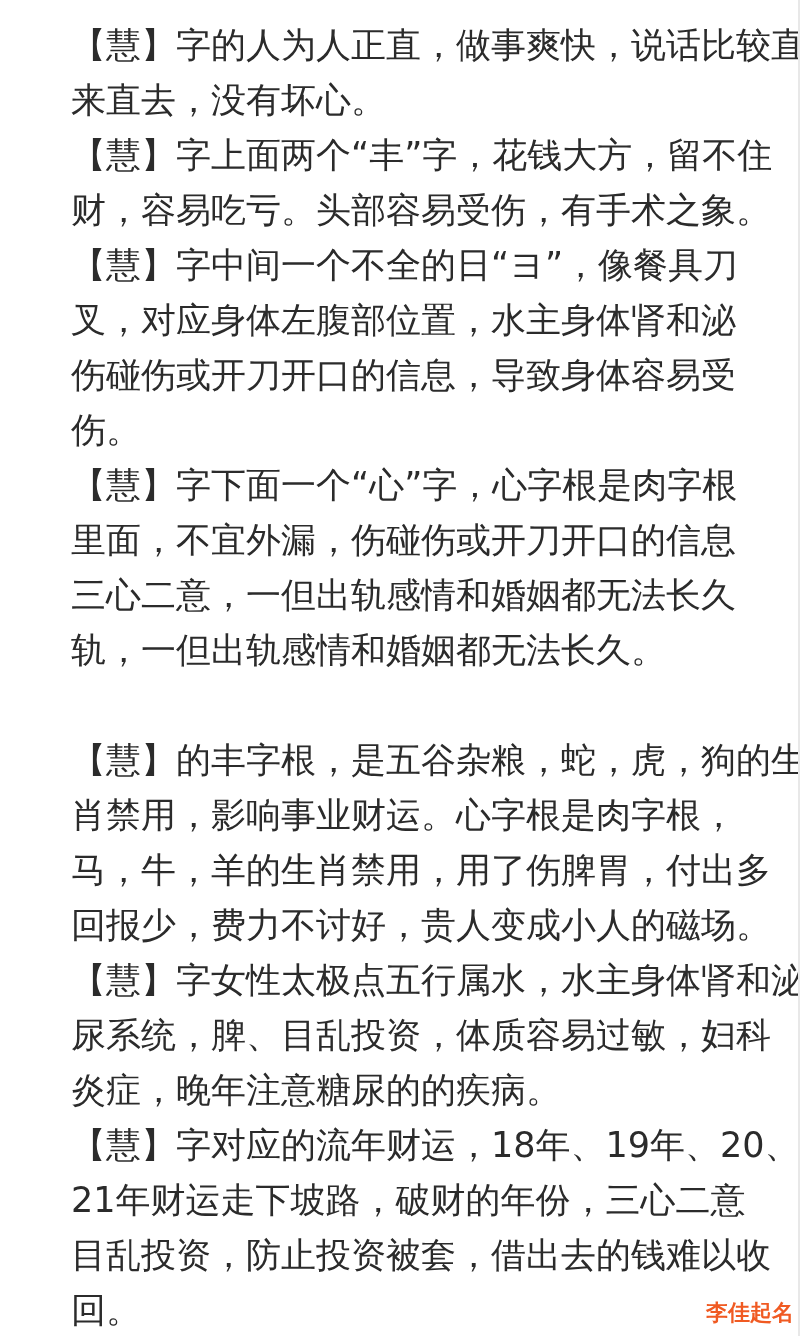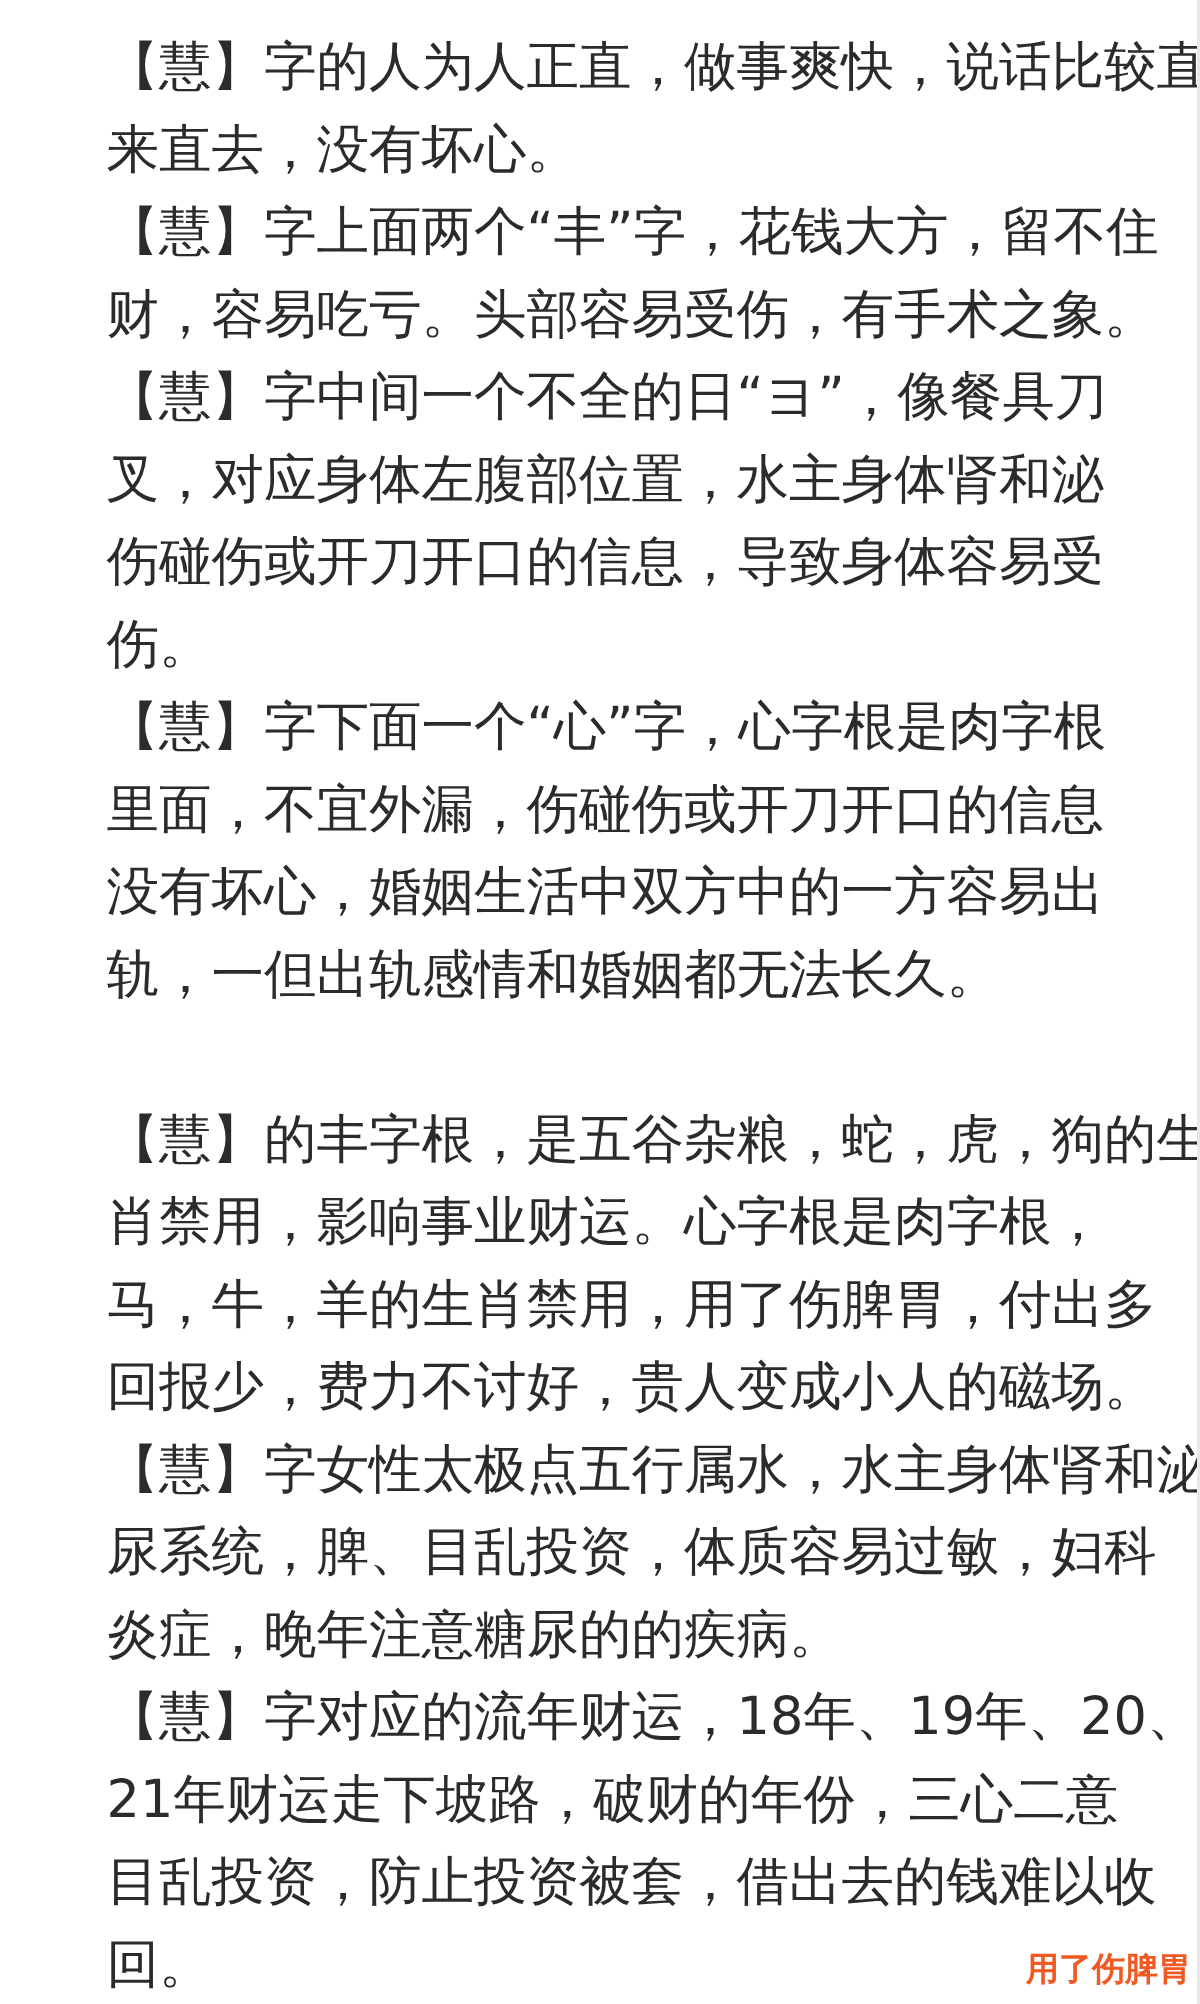--- a/index.html
+++ b/index.html
@@ -56,29 +56,29 @@
   <div class="line" style="top:18px">【慧】字的人为人正直，做事爽快，说话比较直</div>
   <div class="line" style="top:73px">来直去，没有坏心。</div>
   <div class="line" style="top:128px">【慧】字上面两个“丰”字，花钱大方，留不住</div>
   <div class="line" style="top:183px">财，容易吃亏。头部容易受伤，有手术之象。</div>
   <div class="line" style="top:238px">【慧】字中间一个不全的日“ヨ”，像餐具刀</div>
   <div class="line" style="top:293px">叉，对应身体左腹部位置，水主身体肾和泌</div>
   <div class="line" style="top:348px">伤碰伤或开刀开口的信息，导致身体容易受</div>
   <div class="line" style="top:403px">伤。</div>
   <div class="line" style="top:458px">【慧】字下面一个“心”字，心字根是肉字根</div>
   <div class="line" style="top:513px">里面，不宜外漏，伤碰伤或开刀开口的信息</div>
-  <div class="line" style="top:568px">没有坏心，婚姻生活中双方中的一方容易出</div>
+  <div class="line" style="top:568px">三心二意，一但出轨感情和婚姻都无法长久</div>
   <div class="line" style="top:623px">轨，一但出轨感情和婚姻都无法长久。</div>
   <div class="line" style="top:733px">【慧】的丰字根，是五谷杂粮，蛇，虎，狗的生</div>
   <div class="line" style="top:788px">肖禁用，影响事业财运。心字根是肉字根，</div>
   <div class="line" style="top:843px">马，牛，羊的生肖禁用，用了伤脾胃，付出多</div>
   <div class="line" style="top:898px">回报少，费力不讨好，贵人变成小人的磁场。</div>
   <div class="line" style="top:953px">【慧】字女性太极点五行属水，水主身体肾和泌</div>
   <div class="line" style="top:1008px">尿系统，脾、目乱投资，体质容易过敏，妇科</div>
   <div class="line" style="top:1063px">炎症，晚年注意糖尿的的疾病。</div>
   <div class="line" style="top:1118px">【慧】字对应的流年财运，18年、19年、20、</div>
   <div class="line" style="top:1173px">21年财运走下坡路，破财的年份，三心二意</div>
   <div class="line" style="top:1228px">目乱投资，防止投资被套，借出去的钱难以收</div>
   <div class="line" style="top:1283px">回。</div>
 </div>
 
-<div class="watermark">用了伤脾胃</div>
+<div class="watermark">李佳起名</div>
 <div class="edge"></div>
 
 </body></html>

